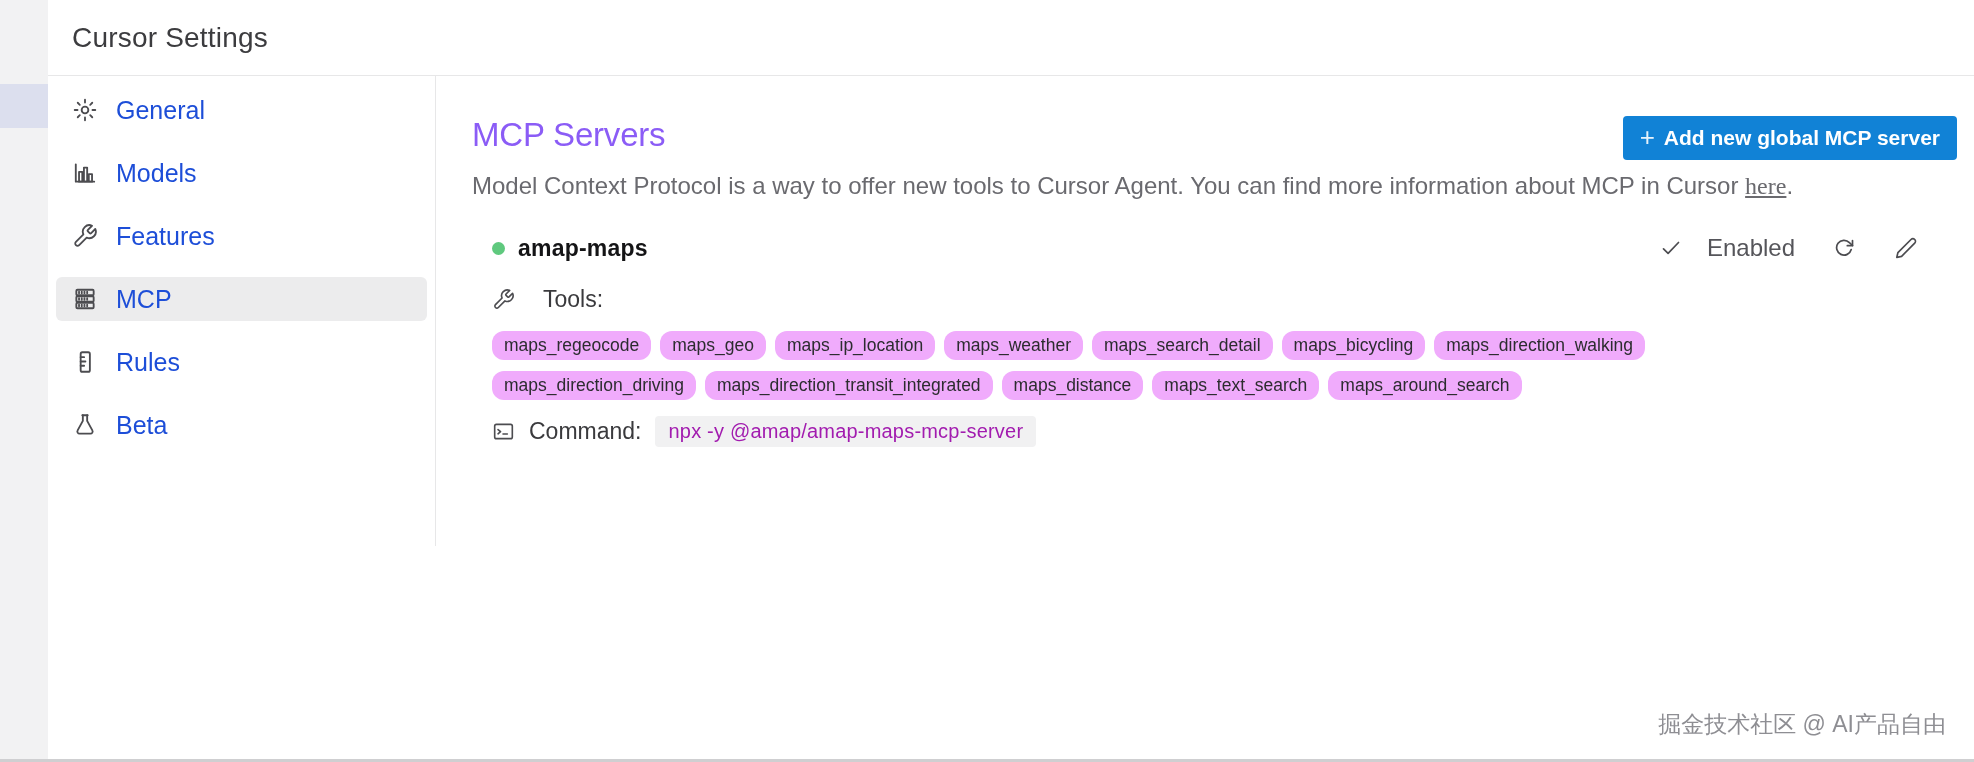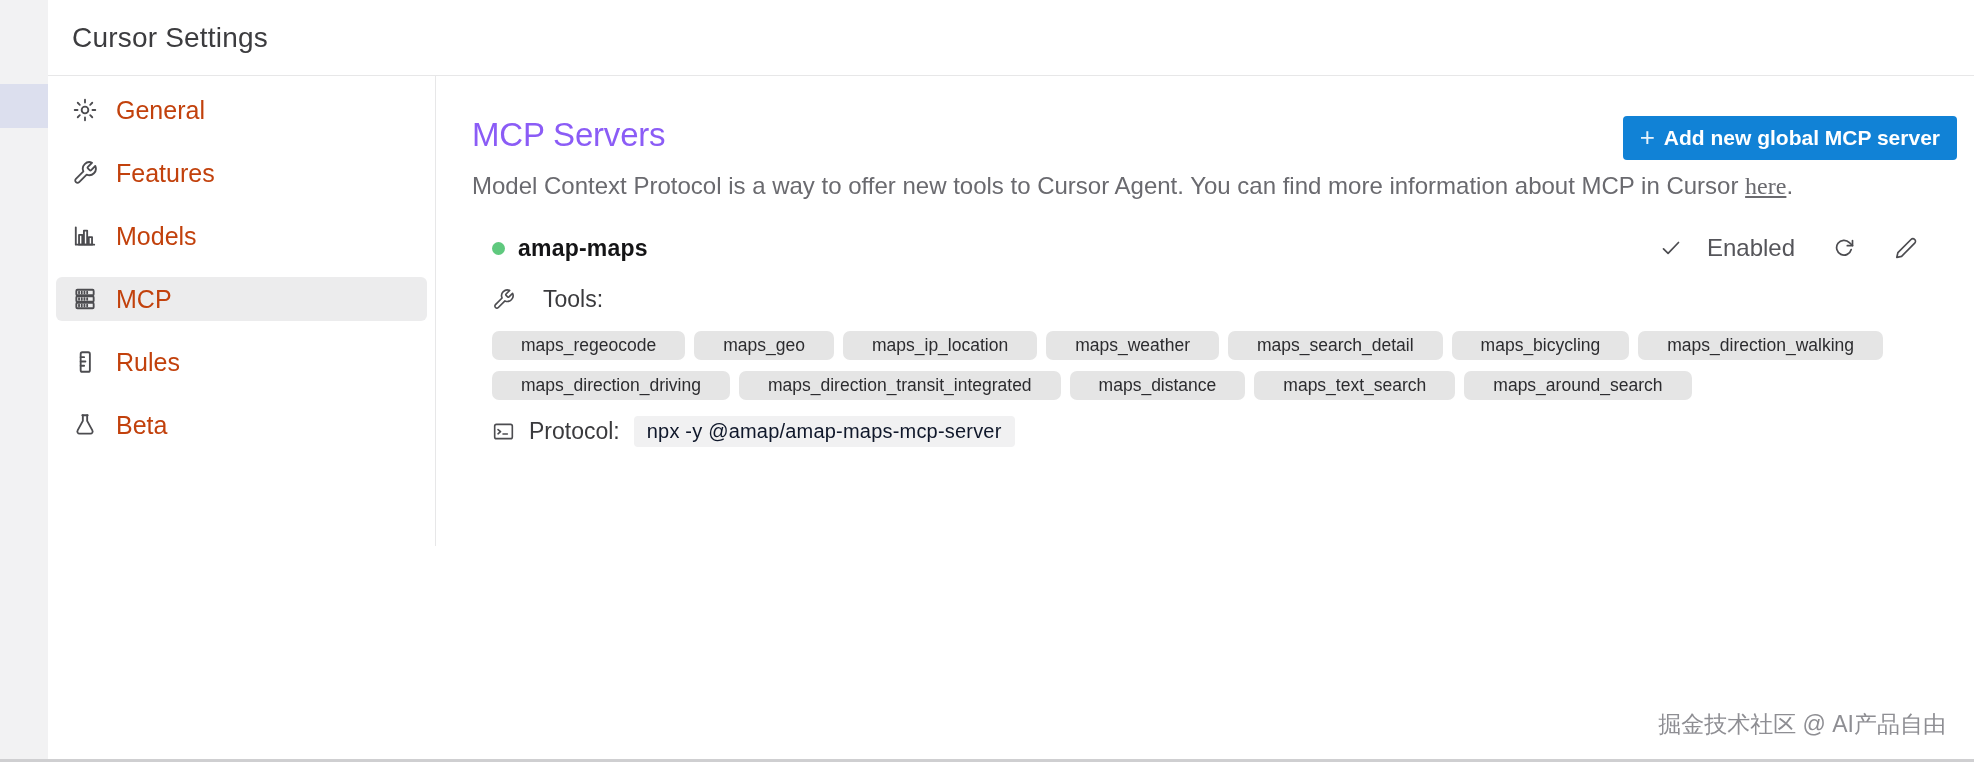--- a/index.html
+++ b/index.html
@@ -19,21 +19,21 @@
 
   .cols { flex:1; display:flex; min-height:0; }
   
   .sidebar { width:388px; flex:0 0 388px; border-right:1px solid #e7e7e8; padding-top:12px; }
   .nav-item {
     height:44px; margin:0 8px 19px 8px; display:flex; align-items:center;
     padding-left:16px; border-radius:6px; cursor:pointer;
   }
   .nav-item.active { background:#ececed; }
   .nav-item .ico { width:26px; height:26px; flex:0 0 26px; display:flex; align-items:center; justify-content:center; }
-  .nav-item .lbl { margin-left:18px; font-size:25px; color:#c2410c; }
+  .nav-item .lbl { margin-left:18px; font-size:25px; color:#1d4ed8; }
   svg.stroke { stroke:#4c4c50; fill:none; stroke-width:1.7; stroke-linecap:round; stroke-linejoin:round; }
 
   
   .content { flex:1; padding:40px 17px 0 36px; position:relative; }
   .head-row { display:flex; align-items:flex-start; justify-content:space-between; }
   .page-title { font-size:33px; font-weight:500; color:#8b5cf6; letter-spacing:-.2px; }
   .add-btn {
     background:#1182d6; color:#ffffff; border:none; border-radius:4px;
     height:44px; padding:0 17px; font-size:21px; font-weight:700;
     display:flex; align-items:center; gap:9px; cursor:pointer;
@@ -48,26 +48,26 @@
   .dot { width:13px; height:13px; border-radius:50%; background:#5fc97e; flex:0 0 13px; }
   .server-name { margin-left:13px; font-size:23px; font-weight:700; color:#141416; letter-spacing:.2px; }
   .server-right { margin-left:auto; margin-right:38px; display:flex; align-items:center; gap:36px; }
   .enabled-toggle { display:flex; align-items:center; gap:24px; color:#55555a; font-size:24px; cursor:pointer; }
   .icon-btn { width:26px; height:26px; display:flex; align-items:center; justify-content:center; cursor:pointer; }
 
   .tools-row { margin-top:24px; display:flex; align-items:center; gap:28px; font-size:23px; color:#3a3a3d; }
   .tag-rows { margin-top:18px; display:flex; flex-direction:column; gap:11px; }
   .tag-row { display:flex; gap:9px; }
   .tool-tag {
-    background:#e5e5e5; color:#2c2c2f; border-radius:7px;
-    font-size:17.5px; line-height:29px; padding:0 29px; white-space:nowrap;
+    background:#f0abfc; color:#2c2c2f; border-radius:12px;
+    font-size:17.5px; line-height:29px; padding:0 12px; white-space:nowrap;
   }
   .command-row { margin-top:16px; display:flex; align-items:center; gap:14px; font-size:23px; color:#3a3a3d; }
   .command-code {
-    background:#f1f1f2; color:#0f172a; border-radius:4px;
+    background:#f1f1f2; color:#a21caf; border-radius:4px;
     font-size:20px; line-height:31px; padding:0 13px; letter-spacing:.2px;
   }
   .watermark { position:absolute; right:28px; bottom:22px; font-size:23px; color:#8e8e93; z-index:8; }
 </style>
 </head>
 <body>
 
 <div class="left-strip">
   <div class="accent"></div>
 </div>
@@ -84,35 +84,35 @@
           <svg class="stroke" width="26" height="26" viewBox="0 0 24 24">
             <circle cx="12" cy="12" r="3.1"></circle>
             <path d="M12 2.5v2.6M12 18.9v2.6M2.5 12h2.6M18.9 12h2.6M5.3 5.3l1.9 1.9M16.8 16.8l1.9 1.9M18.7 5.3l-1.9 1.9M7.2 16.8l-1.9 1.9"></path>
           </svg>
         </span>
         <span class="lbl">General</span>
       </div>
       <div class="nav-item">
         <span class="ico">
           <svg class="stroke" width="26" height="26" viewBox="0 0 24 24">
-            <path d="M14.7 6.3a1 1 0 0 0 0 1.4l1.6 1.6a1 1 0 0 0 1.4 0l3.77-3.77a6 6 0 0 1-7.94 7.94l-6.91 6.91a2.12 2.12 0 0 1-3-3l6.91-6.91a6 6 0 0 1 7.94-7.94l-3.76 3.76z"></path>
-          </svg>
-        </span>
-        <span class="lbl">Features</span>
-      </div>
-      <div class="nav-item">
-        <span class="ico">
-          <svg class="stroke" width="26" height="26" viewBox="0 0 24 24">
             <path d="M3.5 4v16h17"></path>
             <rect x="6.5" y="11" width="3" height="9"></rect>
             <rect x="11" y="7" width="3" height="13"></rect>
             <rect x="15.5" y="13" width="3" height="7"></rect>
           </svg>
         </span>
         <span class="lbl">Models</span>
+      </div>
+      <div class="nav-item">
+        <span class="ico">
+          <svg class="stroke" width="26" height="26" viewBox="0 0 24 24">
+            <path d="M14.7 6.3a1 1 0 0 0 0 1.4l1.6 1.6a1 1 0 0 0 1.4 0l3.77-3.77a6 6 0 0 1-7.94 7.94l-6.91 6.91a2.12 2.12 0 0 1-3-3l6.91-6.91a6 6 0 0 1 7.94-7.94l-3.76 3.76z"></path>
+          </svg>
+        </span>
+        <span class="lbl">Features</span>
       </div>
       <div class="nav-item active">
         <span class="ico">
           <svg class="stroke" width="26" height="26" viewBox="0 0 24 24">
             <rect x="4" y="3.5" width="16" height="5" rx="1"></rect>
             <rect x="4" y="9.5" width="16" height="5" rx="1"></rect>
             <rect x="4" y="15.5" width="16" height="5" rx="1"></rect>
             <path d="M6.5 5.2v1.6M9 5.2v1.6M11.5 5.2v1.6M14 5.2v1.6M6.5 11.2v1.6M9 11.2v1.6M11.5 11.2v1.6M14 11.2v1.6M6.5 17.2v1.6M9 17.2v1.6M11.5 17.2v1.6M14 17.2v1.6"></path>
           </svg>
         </span>
@@ -198,21 +198,21 @@
               <span class="tool-tag">maps_text_search</span>
               <span class="tool-tag">maps_around_search</span>
             </div>
           </div>
 
         <div class="command-row">
           <svg class="stroke" width="23" height="23" viewBox="0 0 24 24">
             <rect x="2.8" y="4.5" width="18.4" height="15" rx="1.8"></rect>
             <path d="M6.3 10l2.6 2.2-2.6 2.2M11.5 14.6h4.5"></path>
           </svg>
-          <span>Protocol:</span>
+          <span>Command:</span>
           <span class="command-code">npx -y @amap/amap-maps-mcp-server</span>
         </div>
       </section>
     </main>
   </div>
 </div>
 
 <div class="watermark">掘金技术社区 @ AI产品自由</div>
 <div class="bottom-edge"></div>
 

